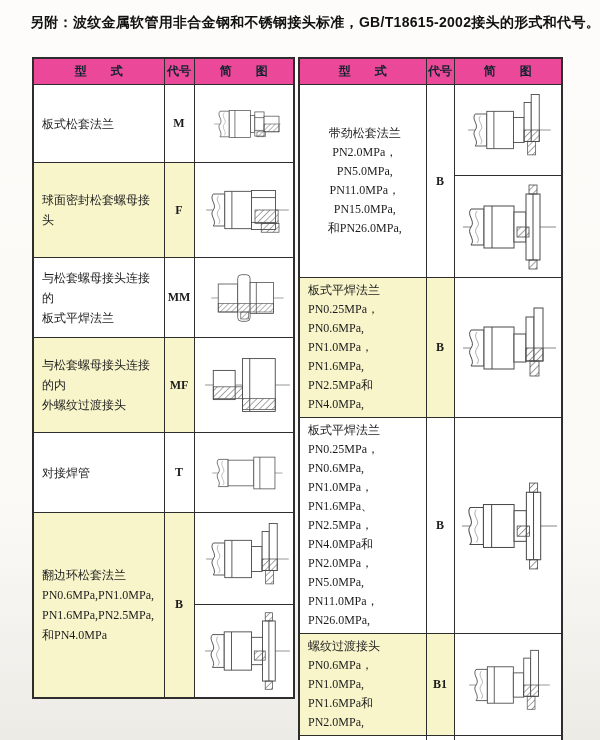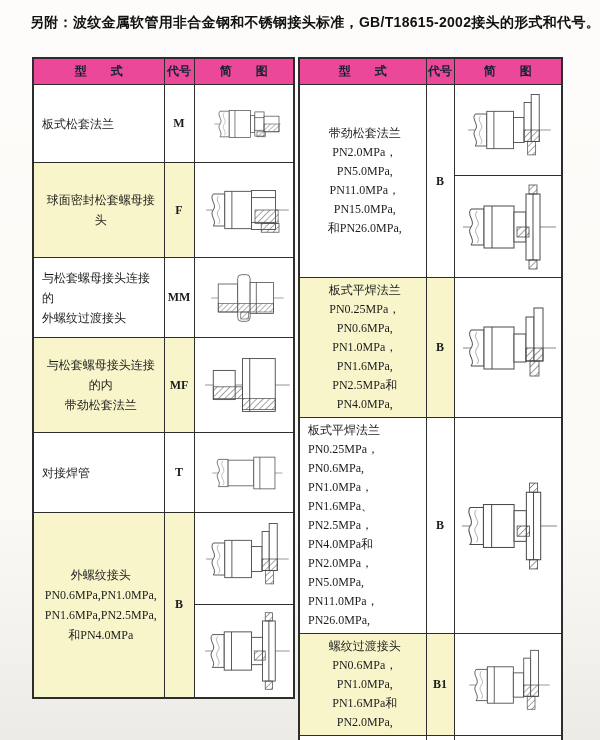--- a/index.html
+++ b/index.html
@@ -36,21 +36,21 @@
     padding:3px 4px 3px 8px; vertical-align:middle;
     white-space:pre-line;
   }
   #tbl-right td.type-cell { line-height:19px; }
   td.type-cell.lh-xl { line-height:25px;text-align:center; }
   td.code-cell {
     font-size:12px; font-weight:600; color:#1c1c1c;
     text-align:center; vertical-align:middle;
   }
   td.diag-cell { text-align:center; vertical-align:middle; background:#fff; }
-  .yellow { background:#f8f5cb;text-align:center; }
+  .yellow { background:#f8f5cb; }
   svg.diag { display:block; margin:0 auto; }
   .dg-s  { stroke:#4a4a4a; stroke-width:1; fill:#ffffff; }
   .dg-n  { stroke:#4a4a4a; stroke-width:1; fill:none; }
   .dg-t  { stroke:#8a8a8a; stroke-width:0.7; fill:none; }
   .dg-h  { stroke:#4a4a4a; stroke-width:0.8; fill:url(#hatch); }
   .dg-cl { stroke:#6b6b6b; stroke-width:0.8; fill:none; }
 </style>
 </head>
 <body>
 
@@ -185,49 +185,49 @@
       <td class="type-cell yellow">球面密封松套螺母接头</td>
       <td class="code-cell yellow">F</td>
       <td class="diag-cell">
         <svg class="diag" viewBox="0 0 100 90" width="104" height="80">
               <use href="#fit-f"></use>
             </svg>
       </td>
     </tr>
     <tr style="height:80px">
       <td class="type-cell">与松套螺母接头连接的
-外螺纹过渡接头</td>
+板式平焊法兰</td>
       <td class="code-cell">MM</td>
       <td class="diag-cell">
         <svg class="diag" viewBox="0 0 100 90" width="104" height="70">
               <use href="#fit-mm"></use>
             </svg>
       </td>
     </tr>
     <tr style="height:95px">
       <td class="type-cell yellow">与松套螺母接头连接的内
-带劲松套法兰</td>
+外螺纹过渡接头</td>
       <td class="code-cell yellow">MF</td>
       <td class="diag-cell">
         <svg class="diag" viewBox="0 0 100 90" width="104" height="82">
               <use href="#fit-mf"></use>
             </svg>
       </td>
     </tr>
     <tr style="height:80px">
       <td class="type-cell">对接焊管</td>
       <td class="code-cell">T</td>
       <td class="diag-cell">
         <svg class="diag" viewBox="0 0 100 90" width="104" height="68">
               <use href="#fit-t"></use>
             </svg>
       </td>
     </tr>
     <tr style="height:92px">
-      <td class="type-cell yellow" rowspan="2">外螺纹接头
+      <td class="type-cell yellow" rowspan="2">翻边环松套法兰
 PN0.6MPa,PN1.0MPa,
 PN1.6MPa,PN2.5MPa,
 和PN4.0MPa</td>
       <td class="code-cell yellow" rowspan="2">B</td>
       <td class="diag-cell">
         <svg class="diag" viewBox="0 0 100 90" width="104" height="80">
               <use href="#fit-flg-a"></use>
             </svg>
       </td>
     </tr>

